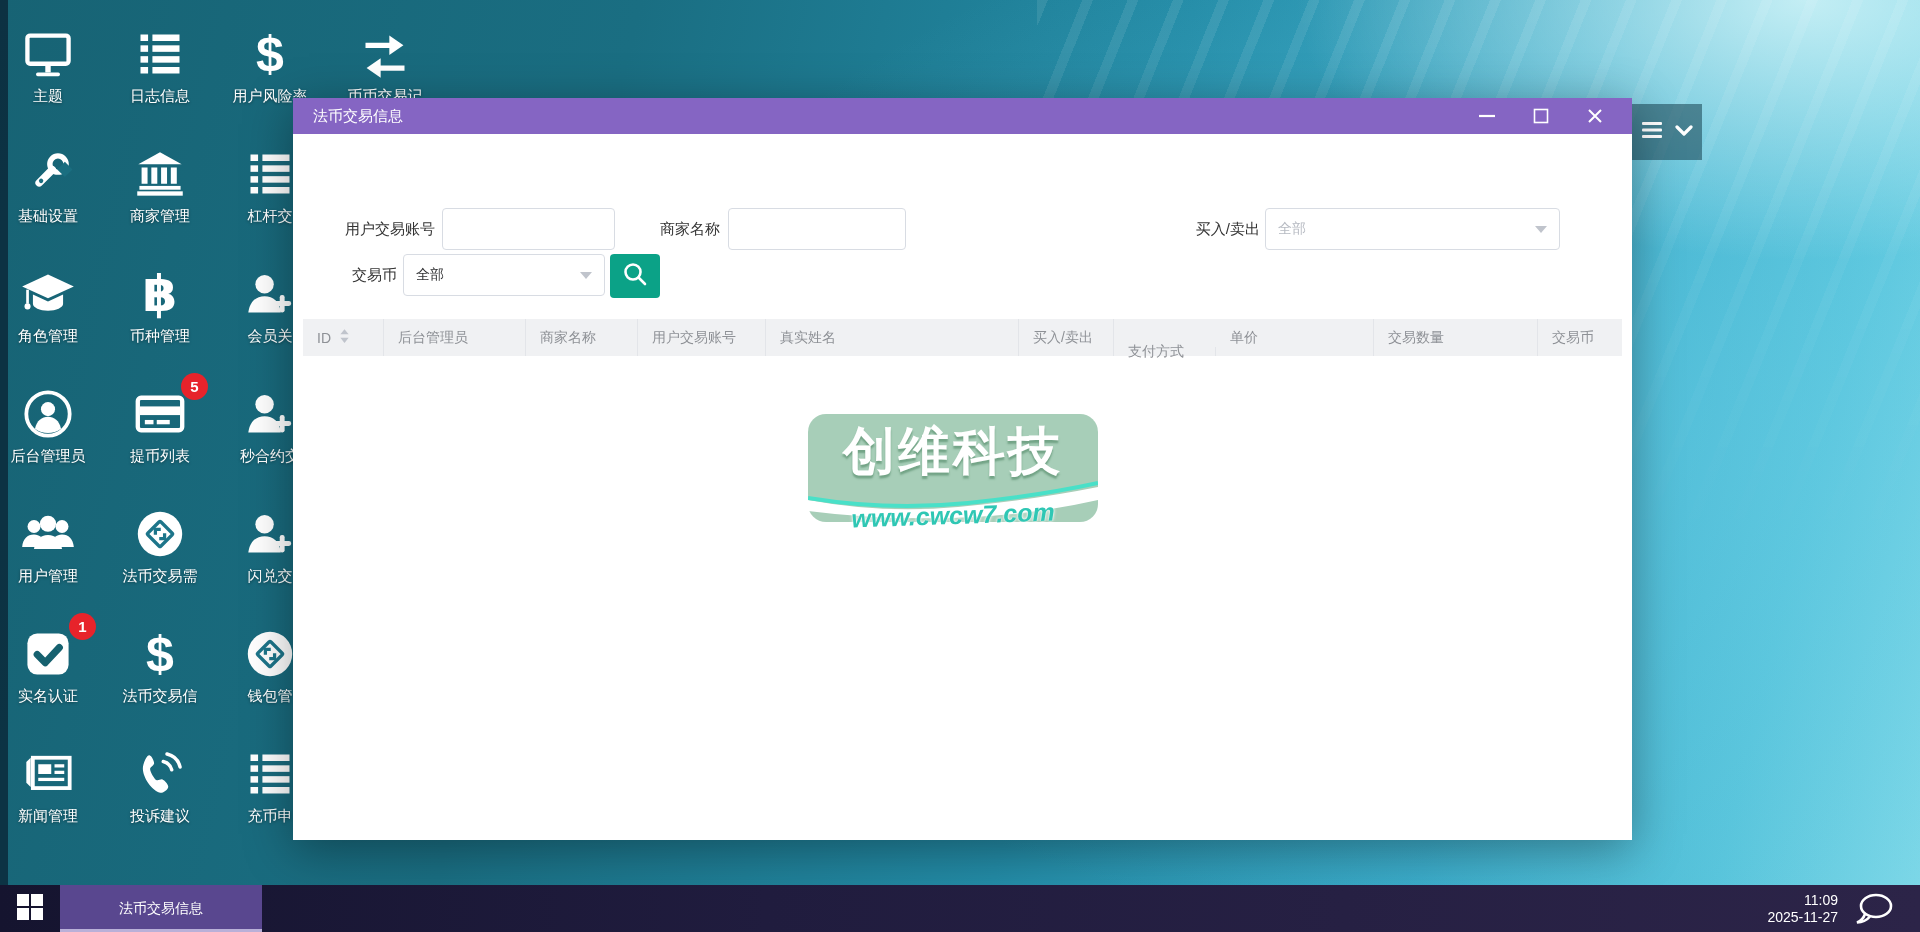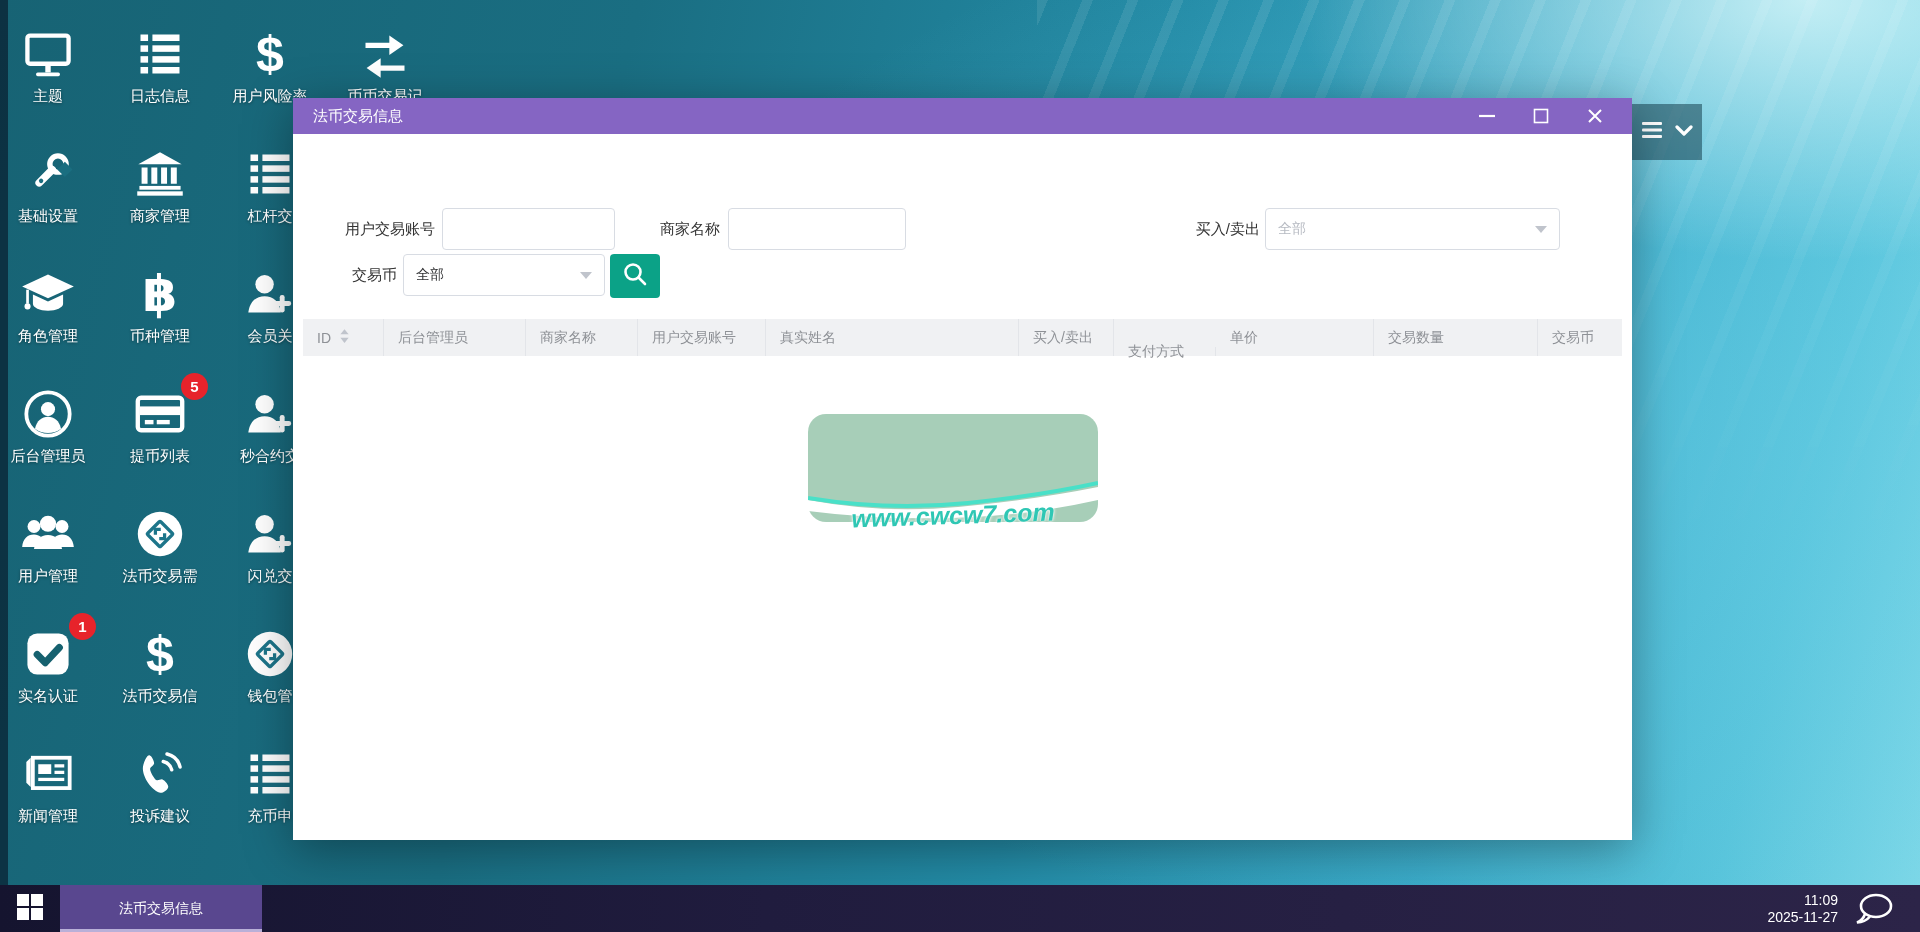--- a/index.html
+++ b/index.html
@@ -414,20 +414,21 @@
             <div class="th">
               <span>交易币</span>
             </div>
           </div>
       </div>
     </div>
   </div>
 
   <div class="wm">
     <div class="wm-bg"></div>
+    <div class="wm-title">创维科技</div>
     <svg class="wm-swoosh" width="290" height="40" viewBox="0 0 290 40">
       <path d="M0 20 Q75 34 150 27 Q225 20 290 7 L290 20 Q220 36 145 38 Q70 40 0 31 Z" fill="#fff"></path>
       <path d="M0 18 Q80 31 160 23 Q230 16 290 3" stroke="#49e0c8" stroke-width="4" fill="none"></path>
     </svg>
     <div class="wm-url">www.cwcw7.com</div>
   </div>
 </div>
 
 <div class="taskbar">
   <div class="start">

